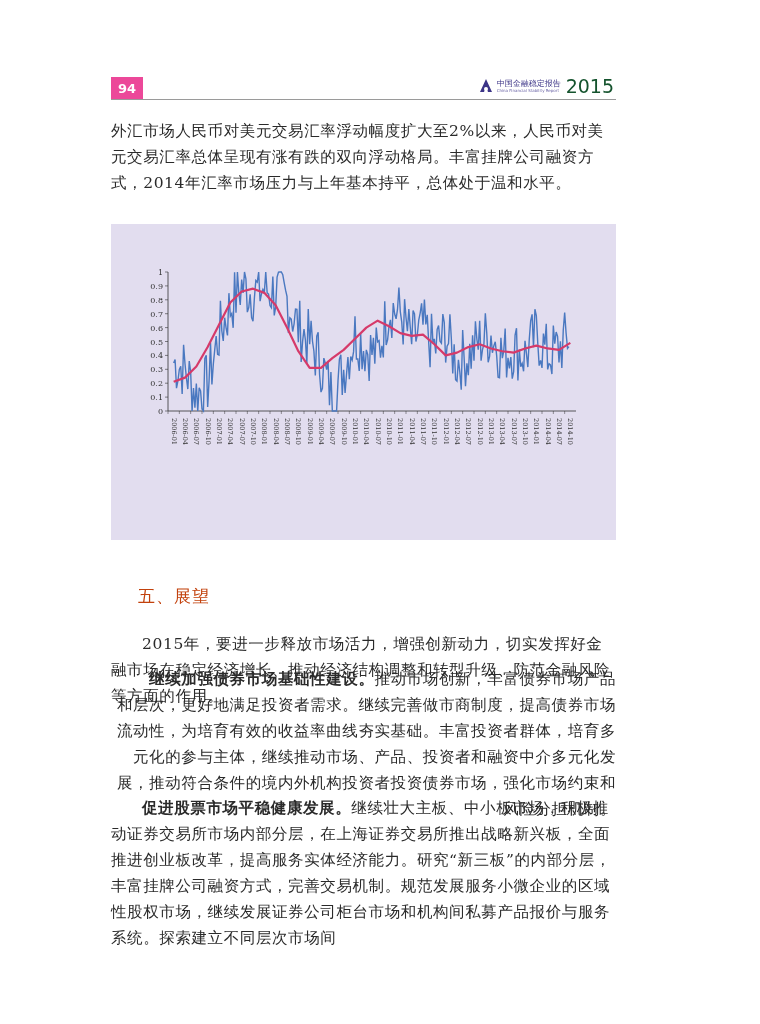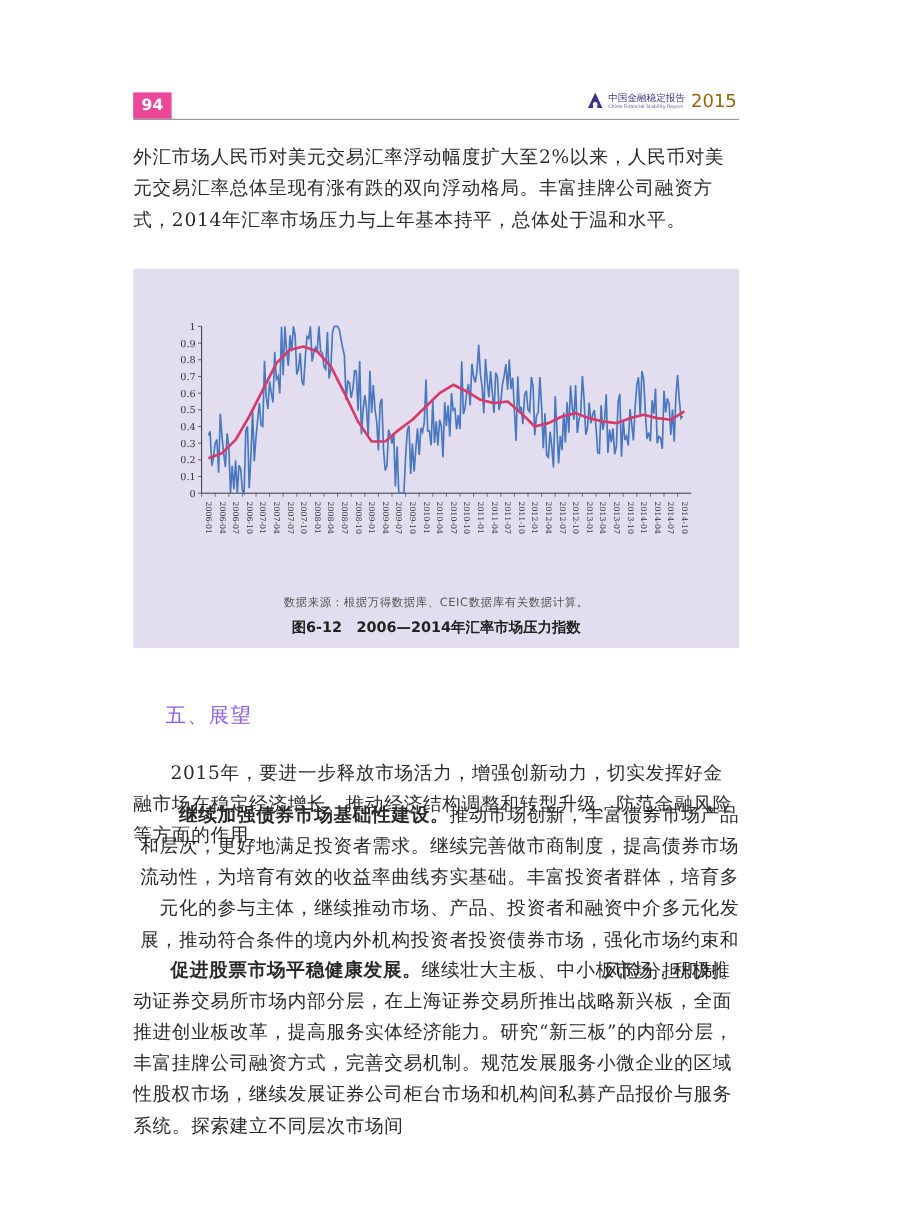--- a/index.html
+++ b/index.html
@@ -7,35 +7,35 @@
          font-family:"DejaVu Serif", serif; color:#2a2a2a; }
   .page-num { position:absolute; left:111px; top:77px; width:32px; height:22px; background:#ec4899;
               color:#fff; font-family:"DejaVu Sans", sans-serif; font-size:13px; font-weight:bold;
               display:flex; align-items:center; justify-content:center; }
   .header-rule { position:absolute; left:111px; top:99px; width:505px; height:1px; background:#9a9a9a; }
   .brand { position:absolute; right:146px; top:75px; display:flex; align-items:center; gap:3px; }
   .brand-logo { width:16px; height:16px; }
   .brand-text { display:flex; flex-direction:column; line-height:1; }
   .brand-cn { font-family:"DejaVu Sans", sans-serif; font-size:8px; color:#3c3487; }
   .brand-en { font-family:"DejaVu Sans", sans-serif; font-size:4px; color:#6a64a6; margin-top:1px; }
-  .brand-year { font-family:"DejaVu Sans", sans-serif; font-size:15px; color:#a16207; margin-left:2px; }
+  .brand-year { font-family:"DejaVu Sans", sans-serif; font-size:19px; color:#14532d; margin-left:2px; }
   .para { position:absolute; left:111px; width:505px; font-size:15.5px; line-height:26px; letter-spacing:0.6px; }
   .para b { font-family:"DejaVu Sans", sans-serif; font-weight:bold; }
   .indent { text-indent:31px; }
   .figure { position:absolute; left:111px; top:224px; width:505px; height:316px; background:#e2ddef; }
   .legend { position:absolute; top:30px; left:0; right:0; display:flex; justify-content:center; gap:28px;
             font-size:8.5px; color:#333; }
   .legend-item { display:flex; align-items:center; gap:3px; }
   .swatch { width:26px; height:2px; display:inline-block; }
   .chart-svg { position:absolute; left:0; top:0; }
   .source { position:absolute; top:272px; left:0; right:0; text-align:center; font-size:9.5px; color:#555;
             font-family:"DejaVu Sans", sans-serif; letter-spacing:0.5px; }
   .fig-title { position:absolute; top:291px; left:0; right:0; text-align:center; font-size:12px; color:#222;
                font-family:"DejaVu Sans", sans-serif; font-weight:bold; }
-  .section-title { position:absolute; left:138px; top:585px; font-size:17px; color:#8b5cf6;
+  .section-title { position:absolute; left:138px; top:585px; font-size:17px; color:#c2410c;
                    font-family:"DejaVu Sans", sans-serif; letter-spacing:1px; }
 </style>
 </head>
 <body>
 
 <div class="page-num">94</div>
 <div class="brand">
   <svg class="brand-logo" viewBox="0 0 16 16">
     <path d="M8 1 L14 14 L10 14 L8 9 L6 14 L2 14 Z" fill="#3c3487"></path>
     <circle cx="8" cy="11" r="2" fill="#fff"></circle>
@@ -144,22 +144,20 @@
       <text x="425.33333333333337" y="192" font-size="6.5" font-family="DejaVu Serif, serif" fill="#333" transform="rotate(90 423.33333333333337 192)">2014-01</text>
       <line x1="431" y1="187" x2="431" y2="190" stroke="#333" stroke-width="0.5"></line>
       <text x="436.6666666666667" y="192" font-size="6.5" font-family="DejaVu Serif, serif" fill="#333" transform="rotate(90 434.6666666666667 192)">2014-04</text>
       <line x1="442.33333333333337" y1="187" x2="442.33333333333337" y2="190" stroke="#333" stroke-width="0.5"></line>
       <text x="448" y="192" font-size="6.5" font-family="DejaVu Serif, serif" fill="#333" transform="rotate(90 446 192)">2014-07</text>
       <line x1="453.6666666666667" y1="187" x2="453.6666666666667" y2="190" stroke="#333" stroke-width="0.5"></line>
       <text x="459.33333333333337" y="192" font-size="6.5" font-family="DejaVu Serif, serif" fill="#333" transform="rotate(90 457.33333333333337 192)">2014-10</text>
       <polyline points="62.666666666666664,138.94954475308643 64.08333333333333,135.4163599537037 65.5,164.13954089506174 66.91666666666667,156.97047646604938 68.33333333333333,145.37722222222223 69.75,142.29450038580248 71.16666666666667,169.923699845679 72.58333333333333,120.7328761574074 74,139.70675154320986 75.41666666666667,154.0054648919753 76.83333333333334,165.03832175925925 78.25,137.09004436728395 79.66666666666667,147.9620216049383 81.08333333333334,187 82.5,164.1556288580247 83.91666666666667,183.7633699845679 85.33333333333334,159.56358796296297 86.75,187 88.16666666666667,163.7620100308642 89.58333333333334,166.9471585648148 91,185.01367283950617 92.41666666666667,187 93.83333333333334,134.51302083333331 95.25,131.1986323302469 96.66666666666667,182.9211651234568 98.08333333333334,156.6074247685185 99.5,118.53338348765432 100.91666666666667,160.40043016975307 102.33333333333334,139.92662037037036 103.75,125.64667631172838 105.16666666666667,111.96198688271605 106.58333333333334,130.34060763888888 108,131.16726080246912 109.41666666666667,76.69958526234566 110.83333333333334,106.99938657407407 112.25,116.85138695987655 113.66666666666667,93.70697530864197 115.08333333333334,103.78420717592593 116.5,111.36780478395063 117.91666666666667,69.15915702160494 119.33333333333334,92.02631944444444 120.75,89.52276427469135 122.16666666666667,103.83113040123457 123.58333333333334,48.26947337962963 125,88.67251543209876 126.41666666666667,48 127.83333333333334,68.94491898148148 129.25,81.01705825617283 130.66666666666669,55.45945216049381 132.08333333333334,68.91515625000001 133.5,48 134.91666666666669,54.947050540123456 136.33333333333334,88.14268518518519 137.75,83.51551890432098 139.16666666666669,70.21694058641977 140.58333333333334,93.61500578703703 142,97.14443672839508 143.41666666666669,73.81662229938271 144.83333333333334,56.48961805555558 146.25,58.0981462191358 147.66666666666669,48 149.08333333333334,77.19402199074074 150.5,69.58414737654321 151.91666666666669,65.46536072530864 153.33333333333334,68.50571759259259 154.75,48 156.16666666666669,68.8044174382716 157.58333333333334,70.0397048611111 159,81.52302469135803 160.41666666666669,83.75576581790122 161.83333333333334,52.6059837962963 163.25,91.35840084876543 164.66666666666669,83.21440586419753 166.08333333333334,53.03955439814814 167.5,48.17106867283951 168.91666666666669,48 170.33333333333334,48 171.75,50.651028163580236 173.16666666666669,58.588560956790104 174.58333333333334,66.15607060185185 176,72.38827932098765 177.41666666666669,109.04282600308642 178.83333333333334,93.78151620370369 180.25,95.13907214506173 181.66666666666669,107.51688271604938 183.08333333333334,99.83300347222222 184.5,85.02215663580247 185.91666666666669,85.28573109567901 187.33333333333334,118.19178240740742 188.75,76.78753279320986 190.16666666666669,137.91187114197533 191.58333333333334,117.58285300925927 193,105.18520061728394 194.41666666666669,115.97030285493827 195.83333333333334,139.70621527777777 197.25,85.0776601080247 198.66666666666669,120.2360262345679 200.08333333333334,96.81811921296296 201.5,117.2399112654321 202.91666666666669,127.2527912808642 204.33333333333334,151.3748148148148 205.75,112.19070408950617 207.16666666666669,108.35184799382716 208.58333333333334,150.47630208333334 210,168.09878858024692 211.41666666666669,164.30819637345678 212.83333333333334,134.0850810185185 214.25,139.0141647376543 215.66666666666669,145.69683641975308 217.08333333333334,136.95115162037038 218.5,181.3118325617284 219.91666666666669,148.08026813271604 221.33333333333334,187 222.75,187 224.16666666666669,187 225.58333333333334,187 227,156.87904320987656 228.41666666666669,135.03775655864197 229.83333333333334,130.78061342592594 231.25,170.94233603395062 232.66666666666669,145.67431327160494 234.08333333333334,168.97585069444443 235.5,150.40042052469136 236.91666666666669,132.99941165123457 238.33333333333334,155.19087962962962 239.75,132.60954668209877 241.16666666666669,136.10680169753084 242.58333333333334,127.65070023148147 244,92.37596450617283 245.41666666666669,135.0152334104938 246.83333333333334,135.0053125 248.25,146.9809239969136 249.66666666666669,109.74345679012346 251.08333333333334,145.1109664351852 252.5,127.01817515432099 253.91666666666669,147.16647183641976 255.33333333333334,125.82391203703705 256.75,130.65646797839506 258.1666666666667,156.93427854938273 259.58333333333337,111.02539930555555 261,130.9645524691358 262.4166666666667,113.85312692901233 263.83333333333337,139.80917824074072 265.25,103.6174286265432 266.6666666666667,117.82926697530864 268.08333333333337,116.6127488425926 269.5,133.75259645061726 270.9166666666667,121.9501986882716 272.33333333333337,133.5236111111111 273.75,77.15755594135803 275.1666666666667,121.00342206790124 276.58333333333337,115.8292650462963 278,102.36980709876543 279.4166666666667,95.87643711419753 280.83333333333337,113.91721064814814 282.25,79.07684992283951 283.6666666666667,90.0067438271605 285.08333333333337,94.77494791666668 286.5,85.46618441358027 287.9166666666667,63.43184220679014 289.33333333333337,87.93997685185185 290.75,98.08156057098768 292.1666666666667,120.40173225308644 293.58333333333337,75.16854745370371 295,93.46672839506174 296.4166666666667,107.1476639660494 297.83333333333337,85.1294097222222 299.25,102.89668788580245 300.6666666666667,120.10088734567901 302.08333333333337,86.54756365740742 303.5,89.88393904320986 304.9166666666667,117.5614023919753 306.33333333333337,110.69800925925925 307.75,96.12848186728395 309.1666666666667,89.10420910493828 310.58333333333337,79.39324652777778 312,100.78031635802469 313.4166666666667,75.5605574845679 314.83333333333337,100.35827546296296 316.25,90.8081925154321 317.6666666666667,117.7616975308642 319.08333333333337,143.1868460648148 320.5,89.66836033950617 321.9166666666667,118.40762924382716 323.33333333333337,114.92270833333333 324.75,129.5045698302469 326.1666666666667,105.2983526234568 327.58333333333337,101.57211226851851 329,117.36057098765431 330.4166666666667,119.2651176697531 331.83333333333337,90.10380787037037 333.25,98.41136381172838 334.6666666666667,138.58917438271604 336.08333333333337,122.21779513888889 337.5,119.56944830246914 338.9166666666667,90.29552276234568 340.33333333333337,114.51407407407406 341.75,149.55982445987655 343.1666666666667,120.33416280864198 344.58333333333337,155.60514467592594 346,157.10749228395062 347.4166666666667,135.74884452160495 348.83333333333337,148.19100694444444 350.25,165.66870177469136 351.6666666666667,106.13331790123458 353.08333333333337,133.10291087962963 354.5,162.21220293209876 355.9166666666667,139.21258294753085 357.33333333333337,151.17210648148148 358.75,119.80674575617283 360.1666666666667,144.6366396604938 361.58333333333337,111.17984375 363,136.62108024691358 364.4166666666667,97.21173804012345 365.83333333333337,114.76987268518519 367.25,125.78020640432099 368.6666666666667,96.84412808641976 370.08333333333337,136.74844328703705 371.5,125.50912422839507 372.9166666666667,120.07755979938271 374.33333333333337,89.37180555555554 375.75,108.8765837191358 377.1666666666667,138.24328317901234 378.58333333333337,132.48995949074072 380,111.5013348765432 381.4166666666667,128.75379822530863 382.83333333333337,121.89040509259259 384.25,117.74587770061729 385.6666666666667,131.5716049382716 387.08333333333337,153.1356423611111 388.5,153.67271219135802 389.9166666666667,113.68420331790122 391.33333333333337,134.1381712962963 392.75,127.19433834876543 394.1666666666667,104.62909336419753 395.58333333333337,153.51049189814816 397,133.8732561728395 398.4166666666667,144.36877507716048 399.83333333333337,133.06510416666669 401.25,154.59696566358025 402.6666666666667,147.7657484567901 404.08333333333337,111.02700810185185 405.5,104.22796682098765 406.9166666666667,156.52001350308643 408.33333333333337,125.6212037037037 409.75,142.61625964506172 411.1666666666667,139.35657021604936 412.58333333333337,147.31019097222222 414,116.86184413580247 415.4166666666667,129.287918595679 416.83333333333337,143.0814699074074 418.25,115.57722029320986 419.6666666666667,96.7765586419753 421.08333333333337,90.34754050925926 422.5,123.12488811728394 423.9166666666667,85.25999035493825 425.33333333333337,91.62090277777777 426.75,118.65484760802467 428.1666666666667,141.6507137345679 429.58333333333337,136.47655671296297 431,143.8670987654321 432.4166666666667,109.57372878086419 433.83333333333337,120.66450231481481 435.25,99.72414158950616 436.6666666666667,145.40403549382717 438.08333333333337,139.74723958333334 439.5,140.86347608024693 440.9166666666667,150.1041338734568 442.33333333333337,101.63726851851852 443.75,119.59760223765431 445.1666666666667,108.03652391975308 446.58333333333337,112.32208912037038 448,138.4390200617284 449.4166666666667,117.36995563271606 450.83333333333337,144.00170138888888 452.25,106.16897955246912 453.6666666666667,88.62317901234567 455.08333333333337,108.93235532407408 456.5,124.43123070987654 457.9166666666667,122.57119405864196" fill="none" stroke="#4a78c0" stroke-width="1.4"></polyline>
       <polyline points="62.666666666666664,157.81 74,153.64 85.33333333333334,142.51999999999998 96.66666666666667,123.06 108,100.82000000000001 119.33333333333334,78.58 130.66666666666669,67.46000000000001 142,64.67999999999999 153.33333333333334,68.85000000000001 164.66666666666669,81.36 176,103.60000000000001 187.33333333333334,127.23 198.66666666666669,143.91 210,143.91 221.33333333333334,134.18 232.66666666666669,125.84 244,114.72 255.33333333333334,103.60000000000001 266.6666666666667,96.64999999999999 278,102.21000000000001 289.33333333333337,109.16 300.6666666666667,111.94 312,110.55 323.33333333333337,120.28 334.6666666666667,131.4 346,128.62 357.33333333333337,123.06 368.6666666666667,120.28 380,124.44999999999999 391.33333333333337,127.23 402.6666666666667,128.62 414,124.44999999999999 425.33333333333337,121.67 436.6666666666667,124.44999999999999 448,125.84 459.33333333333337,118.89" fill="none" stroke="#d63a6a" stroke-width="2.2" stroke-linejoin="round"></polyline>
     </svg>
-  <div class="source">数据来源：根据万得数据库、CEIC数据库有关数据计算。</div>
-  <div class="fig-title">图6-12　2006—2014年汇率市场压力指数</div>
 </div>
 
 <div class="section-title">五、展望</div>
 
 <div class="para indent" style="top:631px;">
   <b></b><span>2015年，要进一步释放市场活力，增强创新动力，切实发挥好金融市场在稳定经济增长、推动经济结构调整和转型升级、防范金融风险等方面的作用。</span>
 </div>
 <div class="para indent" style="top:666px;text-align:right;">
   <b>继续加强债券市场基础性建设。</b><span>推动市场创新，丰富债券市场产品和层次，更好地满足投资者需求。继续完善做市商制度，提高债券市场流动性，为培育有效的收益率曲线夯实基础。丰富投资者群体，培育多元化的参与主体，继续推动市场、产品、投资者和融资中介多元化发展，推动符合条件的境内外机构投资者投资债券市场，强化市场约束和风险分担机制。</span>
 </div>

